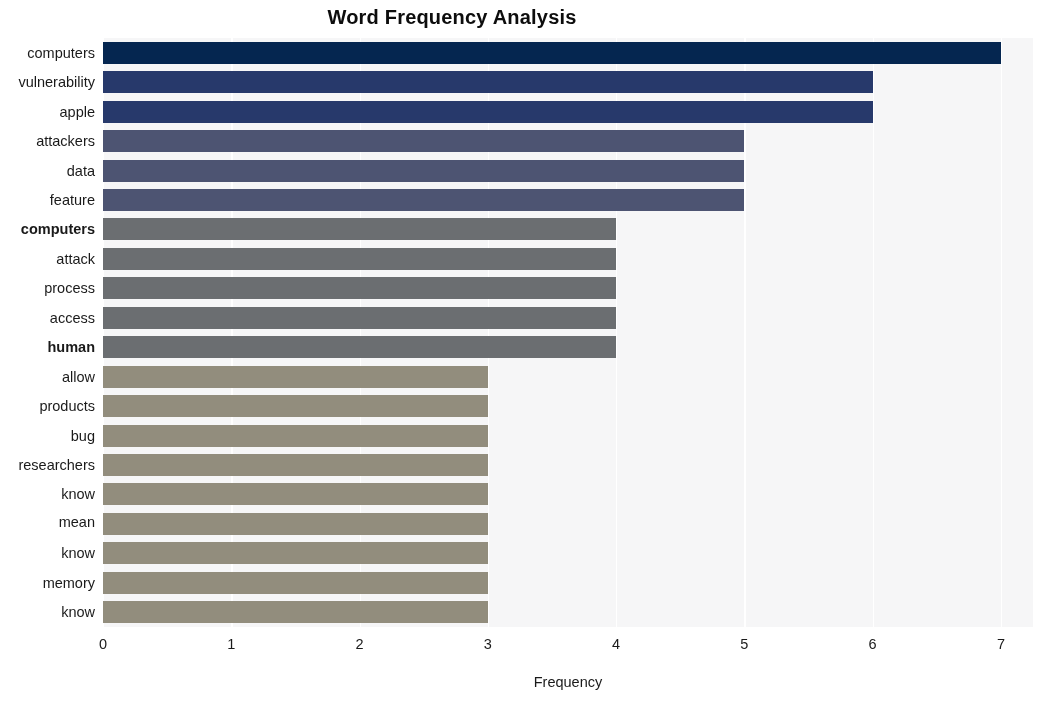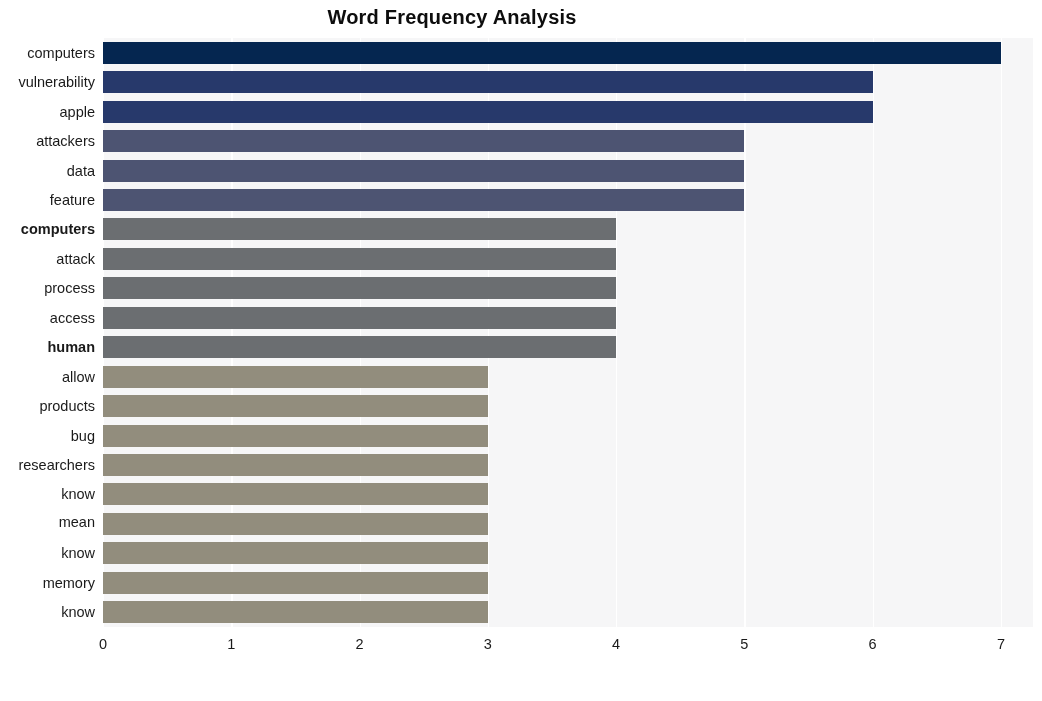--- a/index.html
+++ b/index.html
@@ -229,14 +229,15 @@
       <div class="x-tick-label" style="left: 0px;">0</div>
       <div class="x-tick-label" style="left: 128.276px;">1</div>
       <div class="x-tick-label" style="left: 256.552px;">2</div>
       <div class="x-tick-label" style="left: 384.828px;">3</div>
       <div class="x-tick-label" style="left: 513.103px;">4</div>
       <div class="x-tick-label" style="left: 641.379px;">5</div>
       <div class="x-tick-label" style="left: 769.655px;">6</div>
       <div class="x-tick-label" style="left: 897.931px;">7</div>
     </div>
 
+  <div id="x-axis-title">Frequency</div>
 
 </div>
 
 </body></html>

